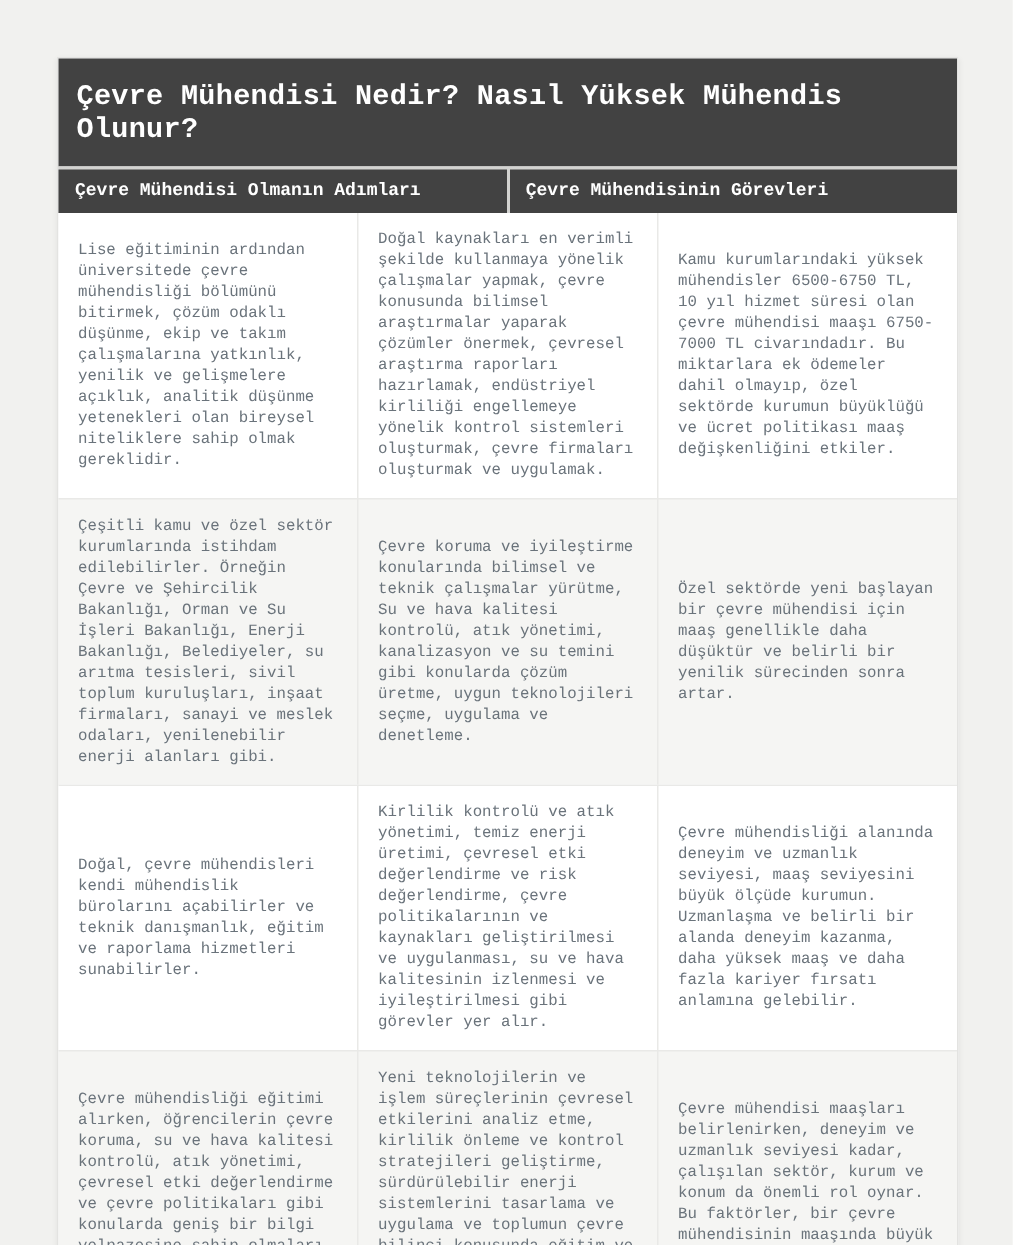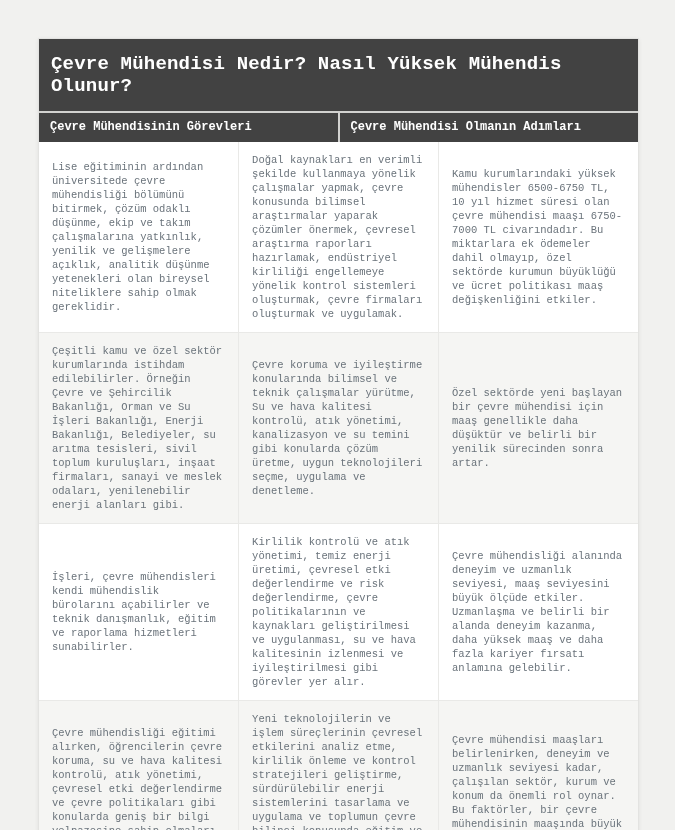--- a/index.html
+++ b/index.html
@@ -77,39 +77,39 @@
 </style>
 </head>
 <body>
 
 <div class="wrap">
   <div class="sheet">
 
     <div class="title-bar">Çevre Mühendisi Nedir? Nasıl Yüksek Mühendis Olunur?</div>
 
     <div class="head-row">
+      <div class="head-cell">Çevre Mühendisi Olmanın Adımları</div>
       <div class="head-cell">Çevre Mühendisinin Görevleri</div>
-      <div class="head-cell">Çevre Mühendisi Olmanın Adımları</div>
     </div>
 
     <div class="grid">
       <div class="grid-row">
         <div class="cell">Lise eğitiminin ardından üniversitede çevre mühendisliği bölümünü bitirmek, çözüm odaklı düşünme, ekip ve takım çalışmalarına yatkınlık, yenilik ve gelişmelere açıklık, analitik düşünme yetenekleri olan bireysel niteliklere sahip olmak gereklidir.</div>
         <div class="cell">Doğal kaynakları en verimli şekilde kullanmaya yönelik çalışmalar yapmak, çevre konusunda bilimsel araştırmalar yaparak çözümler önermek, çevresel araştırma raporları hazırlamak, endüstriyel kirliliği engellemeye yönelik kontrol sistemleri oluşturmak, çevre firmaları oluşturmak ve uygulamak.</div>
         <div class="cell">Kamu kurumlarındaki yüksek mühendisler 6500-6750 TL, 10 yıl hizmet süresi olan çevre mühendisi maaşı 6750-7000 TL civarındadır. Bu miktarlara ek ödemeler dahil olmayıp, özel sektörde kurumun büyüklüğü ve ücret politikası maaş değişkenliğini etkiler.</div>
       </div>
       <div class="grid-row">
         <div class="cell">Çeşitli kamu ve özel sektör kurumlarında istihdam edilebilirler. Örneğin Çevre ve Şehircilik Bakanlığı, Orman ve Su İşleri Bakanlığı, Enerji Bakanlığı, Belediyeler, su arıtma tesisleri, sivil toplum kuruluşları, inşaat firmaları, sanayi ve meslek odaları, yenilenebilir enerji alanları gibi.</div>
         <div class="cell">Çevre koruma ve iyileştirme konularında bilimsel ve teknik çalışmalar yürütme, Su ve hava kalitesi kontrolü, atık yönetimi, kanalizasyon ve su temini gibi konularda çözüm üretme, uygun teknolojileri seçme, uygulama ve denetleme.</div>
         <div class="cell">Özel sektörde yeni başlayan bir çevre mühendisi için maaş genellikle daha düşüktür ve belirli bir yenilik sürecinden sonra artar.</div>
       </div>
       <div class="grid-row">
-        <div class="cell">İşleri, çevre mühendisleri kendi mühendislik bürolarını açabilirler ve teknik danışmanlık, eğitim ve raporlama hizmetleri sunabilirler.</div>
+        <div class="cell">Doğal, çevre mühendisleri kendi mühendislik bürolarını açabilirler ve teknik danışmanlık, eğitim ve raporlama hizmetleri sunabilirler.</div>
         <div class="cell">Kirlilik kontrolü ve atık yönetimi, temiz enerji üretimi, çevresel etki değerlendirme ve risk değerlendirme, çevre politikalarının ve kaynakları geliştirilmesi ve uygulanması, su ve hava kalitesinin izlenmesi ve iyileştirilmesi gibi görevler yer alır.</div>
-        <div class="cell">Çevre mühendisliği alanında deneyim ve uzmanlık seviyesi, maaş seviyesini büyük ölçüde etkiler. Uzmanlaşma ve belirli bir alanda deneyim kazanma, daha yüksek maaş ve daha fazla kariyer fırsatı anlamına gelebilir.</div>
+        <div class="cell">Çevre mühendisliği alanında deneyim ve uzmanlık seviyesi, maaş seviyesini büyük ölçüde kurumun. Uzmanlaşma ve belirli bir alanda deneyim kazanma, daha yüksek maaş ve daha fazla kariyer fırsatı anlamına gelebilir.</div>
       </div>
       <div class="grid-row">
         <div class="cell">Çevre mühendisliği eğitimi alırken, öğrencilerin çevre koruma, su ve hava kalitesi kontrolü, atık yönetimi, çevresel etki değerlendirme ve çevre politikaları gibi konularda geniş bir bilgi yelpazesine sahip olmaları beklenir.</div>
         <div class="cell">Yeni teknolojilerin ve işlem süreçlerinin çevresel etkilerini analiz etme, kirlilik önleme ve kontrol stratejileri geliştirme, sürdürülebilir enerji sistemlerini tasarlama ve uygulama ve toplumun çevre bilinci konusunda eğitim ve bilgilendirme yapma gibi konulardır.</div>
         <div class="cell">Çevre mühendisi maaşları belirlenirken, deneyim ve uzmanlık seviyesi kadar, çalışılan sektör, kurum ve konum da önemli rol oynar. Bu faktörler, bir çevre mühendisinin maaşında büyük farklılıklar yaratabilir.</div>
       </div>
     </div>
 
   </div>
 

